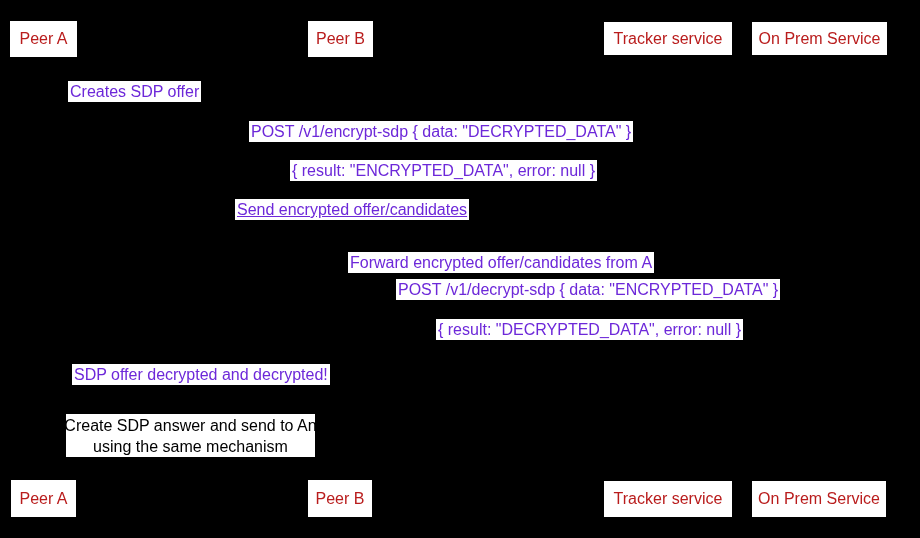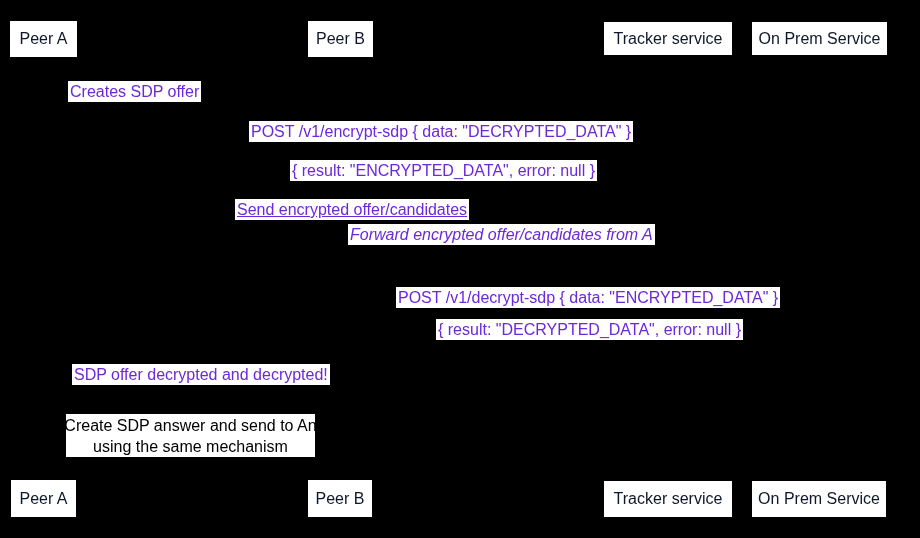--- a/index.html
+++ b/index.html
@@ -11,21 +11,21 @@
     position: relative;
     width: 920px;
     height: 538px;
     background: #000000;
     overflow: hidden;
     font-family: "Liberation Sans", sans-serif;
   }
   .actor-box {
     position: absolute;
     background: #ffffff;
-    color: #0f172a;
+    color: #b91c1c;
     display: flex;
     align-items: center;
     justify-content: center;
     font-size: 16px;
     white-space: nowrap;
     box-sizing: border-box;
   }
   .msg-label {
     position: absolute;
     background: #ffffff;
@@ -62,22 +62,22 @@
   .peer-a-bot    { left: 11px;  top: 480px; width: 65px;  height: 37px; }
   .peer-b-bot    { left: 308px; top: 480px; width: 64px;  height: 37px; }
   .tracker-bot   { left: 604px; top: 481px; width: 128px; height: 36px; }
   .onprem-bot    { left: 752px; top: 481px; width: 134px; height: 36px; }
 
   
   .lbl-creates   { left: 68px;  top: 81px;  }
   .lbl-post-enc  { left: 249px; top: 121px; text-align: center; }
   .lbl-res-enc   { left: 290px; top: 160px; }
   .lbl-send      { left: 235px; top: 199px; text-decoration: underline; }
-  .lbl-forward   { left: 348px; top: 224px; font-style: italic; }
-  .lbl-post-dec  { left: 396px; top: 287px; }
+  .lbl-forward   { left: 348px; top: 252px; }
+  .lbl-post-dec  { left: 396px; top: 279px; }
   .lbl-res-dec   { left: 436px; top: 319px; }
   .lbl-received  { left: 72px;  top: 364px; }
   .note-answer   { left: 66px;  top: 414px; width: 249px; height: 43px; }
 </style>
 </head>
 <body>
 
 <div class="canvas">
 
   <div class="actor-box peer-a-top">

